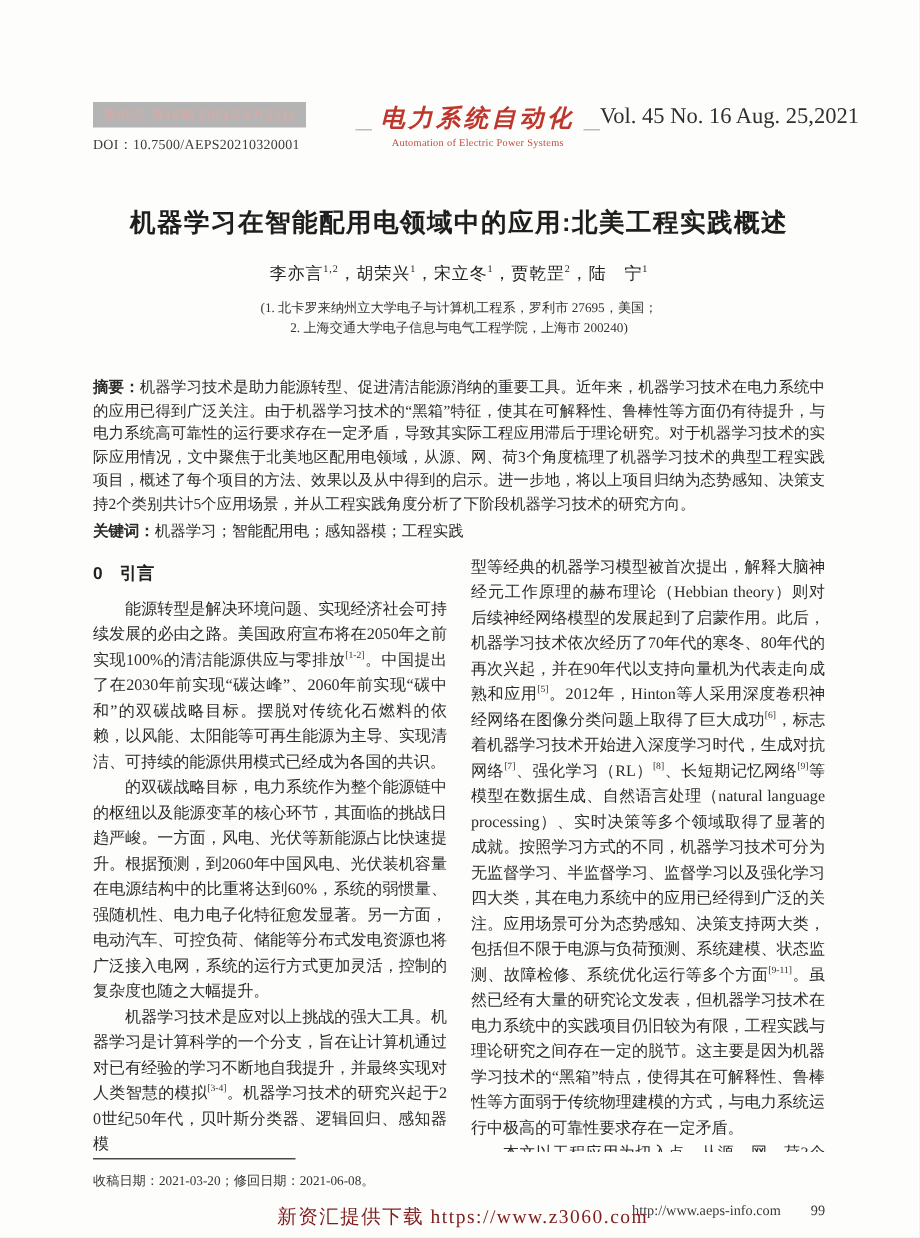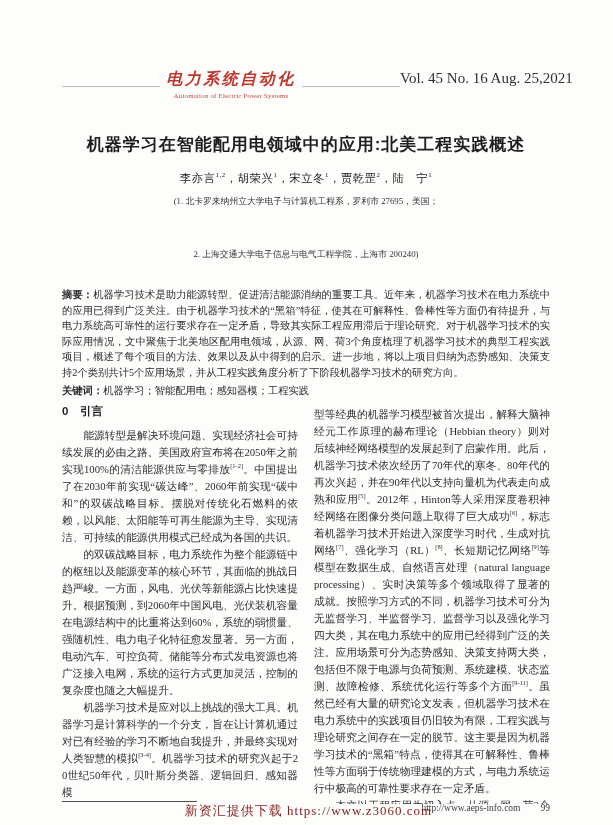--- a/index.html
+++ b/index.html
@@ -37,35 +37,35 @@
   .header-right { width:150px; text-align:right; font-size:15px; margin-top:4px; color:#2f2f2f; white-space:nowrap; }
 
   
   .title {
     margin:34px 0 0; text-align:center;
     font-family:Liberation Sans, sans-serif;
     font-weight:700; font-size:17px; letter-spacing:1px; color:#1e1e1e;
   }
   .authors { text-align:center; margin-top:15px; font-size:11.3px; letter-spacing:0.6px; color:#222; }
   sup { font-size:0.6em; vertical-align:super; line-height:0; }
-  .affil { text-align:center; font-size:8.8px; color:#333; line-height:13px;margin-top:40px; }
+  .affil { text-align:center; font-size:8.8px; color:#333; line-height:13px; }
   .affil.first { margin-top:9px; }
 
   
   .abstract {
     margin:26px 0 0; font-size:10.3px; line-height:15.6px;
     text-align:justify; word-break:break-all; color:#2b2b2b;
   }
   .blabel { font-family:"Liberation Sans","DejaVu Sans",sans-serif; font-weight:700; }
   .keywords { margin:2px 0 0; font-size:10.3px; line-height:15.6px; word-break:break-all; }
 
   
   .columns { display:flex; gap:16px; margin-top:8px; height:398px; }
   .col { width:236px; box-sizing:border-box; }
-  .col-left { display:flex; flex-direction:column;justify-content:center; }
+  .col-left { display:flex; flex-direction:column; }
   .col-right { overflow:hidden; }
   .section-heading {
     font-family:"Liberation Sans","DejaVu Sans",sans-serif;
     font-weight:700; font-size:11.5px; color:#1f1f1f;
     margin:5px 0 8px;
   }
   .body-para {
     margin:0; font-size:10.7px; line-height:17px;
     text-align:justify; word-break:break-all; text-indent:2em; color:#2c2c2c;
   }
@@ -83,20 +83,24 @@
     position:absolute; left:4px; right:0; bottom:5px; text-align:center;
     font-size:13px; color:#7f1d1d; letter-spacing:1px;
   }
 </style>
 </head>
 <body>
 
 <div class="page">
 
   <div class="header">
+    <div class="header-left">
+      <div class="issue-box">第45卷 第16期 2021年8月25日</div>
+      <div class="doi">DOI：10.7500/AEPS20210320001</div>
+    </div>
     <div class="header-center">
       <div class="h-rule"></div>
       <div class="logo-block">
         <div class="logo-cn">电力系统自动化</div>
         <div class="logo-en">Automation of Electric Power Systems</div>
       </div>
       <div class="h-rule"></div>
     </div>
     <div class="header-right">Vol. 45 No. 16 Aug. 25,2021</div>
   </div>
@@ -110,20 +114,21 @@
   <p class="keywords"><span class="blabel">关键词：</span><span>机器学习；智能配用电；感知器模；工程实践</span></p>
 
   <div class="columns">
     <div class="col col-left">
       <div class="section-heading">0　引言</div>
       <p class="body-para">能源转型是解决环境问题、实现经济社会可持续发展的必由之路。美国政府宣布将在2050年之前实现100%的清洁能源供应与零排放<sup>[1-2]</sup>。中国提出了在2030年前实现“碳达峰”、2060年前实现“碳中和”的双碳战略目标。摆脱对传统化石燃料的依赖，以风能、太阳能等可再生能源为主导、实现清洁、可持续的能源供用模式已经成为各国的共识。</p>
       <p class="body-para">的双碳战略目标，电力系统作为整个能源链中的枢纽以及能源变革的核心环节，其面临的挑战日趋严峻。一方面，风电、光伏等新能源占比快速提升。根据预测，到2060年中国风电、光伏装机容量在电源结构中的比重将达到60%，系统的弱惯量、强随机性、电力电子化特征愈发显著。另一方面，电动汽车、可控负荷、储能等分布式发电资源也将广泛接入电网，系统的运行方式更加灵活，控制的复杂度也随之大幅提升。</p>
       <p class="body-para">机器学习技术是应对以上挑战的强大工具。机器学习是计算科学的一个分支，旨在让计算机通过对已有经验的学习不断地自我提升，并最终实现对人类智慧的模拟<sup>[3-4]</sup>。机器学习技术的研究兴起于20世纪50年代，贝叶斯分类器、逻辑回归、感知器模</p>
       <div class="footnote">
         <div class="footnote-rule"></div>
+        <div class="footnote-line">收稿日期：2021-03-20；修回日期：2021-06-08。</div>
       </div>
     </div>
     <div class="col col-right">
       <p class="body-para no-indent">型等经典的机器学习模型被首次提出，解释大脑神经元工作原理的赫布理论（Hebbian theory）则对后续神经网络模型的发展起到了启蒙作用。此后，机器学习技术依次经历了70年代的寒冬、80年代的再次兴起，并在90年代以支持向量机为代表走向成熟和应用<sup>[5]</sup>。2012年，Hinton等人采用深度卷积神经网络在图像分类问题上取得了巨大成功<sup>[6]</sup>，标志着机器学习技术开始进入深度学习时代，生成对抗网络<sup>[7]</sup>、强化学习（RL）<sup>[8]</sup>、长短期记忆网络<sup>[9]</sup>等模型在数据生成、自然语言处理（natural language processing）、实时决策等多个领域取得了显著的成就。按照学习方式的不同，机器学习技术可分为无监督学习、半监督学习、监督学习以及强化学习四大类，其在电力系统中的应用已经得到广泛的关注。应用场景可分为态势感知、决策支持两大类，包括但不限于电源与负荷预测、系统建模、状态监测、故障检修、系统优化运行等多个方面<sup>[9-11]</sup>。虽然已经有大量的研究论文发表，但机器学习技术在电力系统中的实践项目仍旧较为有限，工程实践与理论研究之间存在一定的脱节。这主要是因为机器学习技术的“黑箱”特点，使得其在可解释性、鲁棒性等方面弱于传统物理建模的方式，与电力系统运行中极高的可靠性要求存在一定矛盾。</p>
       <p class="body-para">本文以工程应用为切入点，从源、网、荷3个方面梳理了北美地区机器学习技术在智能配用电领域</p>
     </div>
   </div>
 
   <div class="page-footer"><span>http://www.aeps-info.com</span><span class="pageno">99</span></div>
   <div class="watermark">新资汇提供下载 https://www.z3060.com</div>

